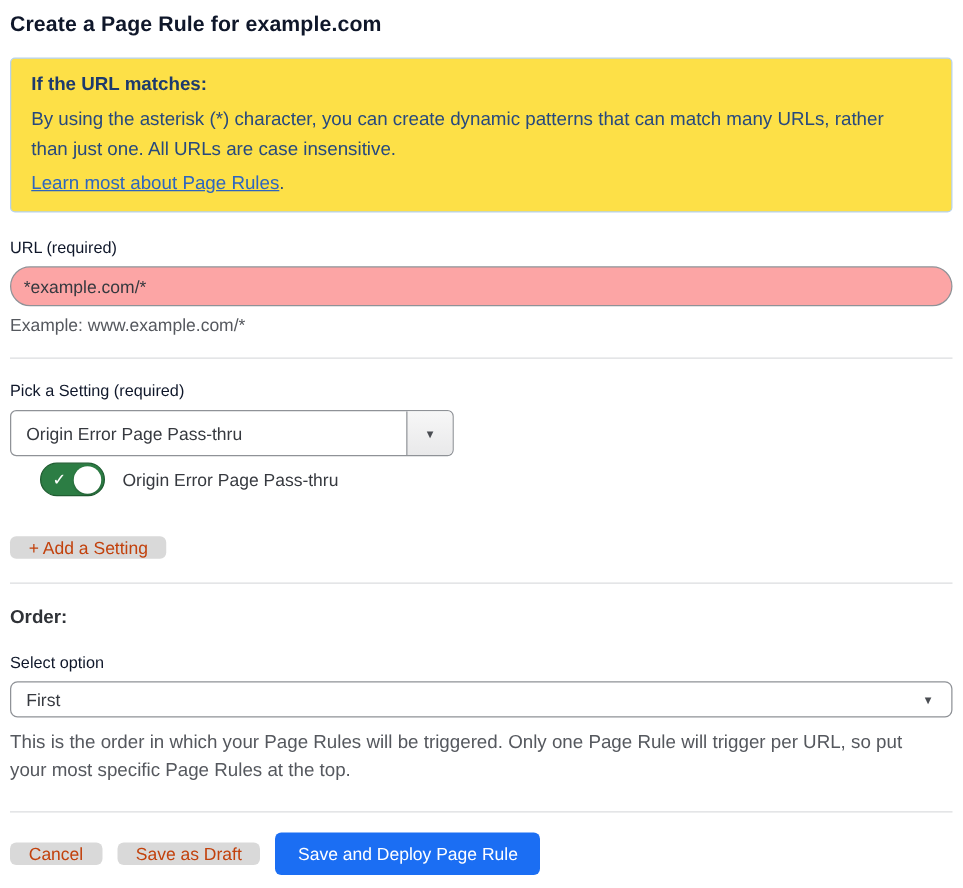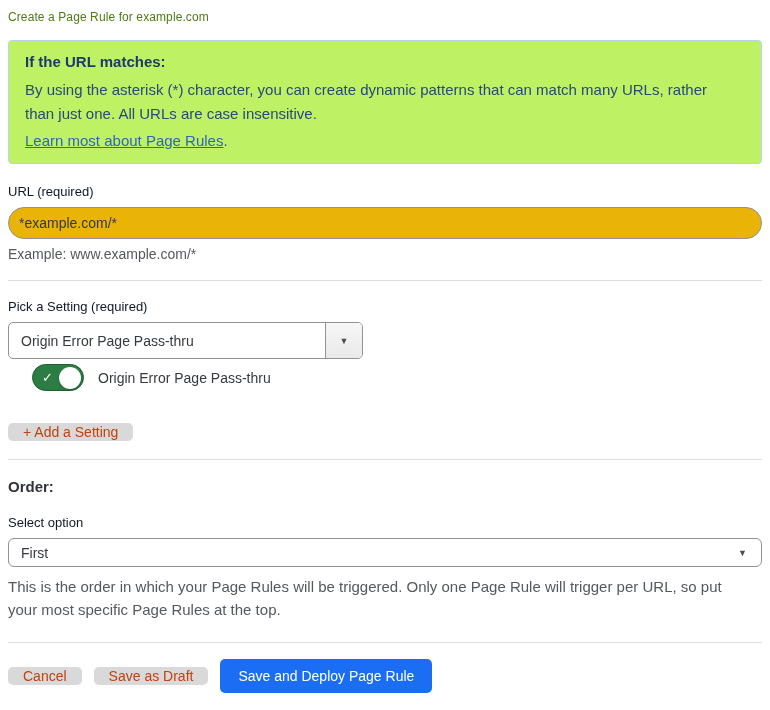--- a/index.html
+++ b/index.html
@@ -6,29 +6,29 @@
   html, body { background: #ffffff; }
   body {
     width: 770px;
     height: 710px;
     font-family: "Liberation Sans", "DejaVu Sans", sans-serif;
     color: #36393f;
     padding: 6px 8px 0 8px;
     overflow: hidden;
   }
   .page-title {
-    font-size: 12px;
-    font-weight: 400;
-    color: #4d7c0f;
+    font-size: 17px;
+    font-weight: 700;
+    color: #0f172a;
     margin: 4px 0 16px 0;
     letter-spacing: 0.1px;
   }
   
   .info-box {
-    background: #bef264;
+    background: #fde047;
     border: 1px solid #b5d2ef;
     border-radius: 4px;
     padding: 12px 16px 14px 16px;
     margin-bottom: 20px;
   }
   .info-box h2 {
     font-size: 15px;
     font-weight: 700;
     color: #1d3a6d;
     margin-bottom: 8px;
@@ -54,21 +54,21 @@
   }
   .text-input {
     width: 100%;
     height: 32px;
     border: 1px solid #8f9297;
     border-radius: 16px;
     padding: 0 10px;
     font-size: 14px;
     font-family: "Liberation Sans", "DejaVu Sans", sans-serif;
     color: #36393f;
-    background: #eab308;
+    background: #fca5a5;
     outline: none;
   }
   .helper-text {
     font-size: 14px;
     color: #55585e;
     margin-top: 7px;
   }
   .divider {
     border: none;
     border-top: 1px solid #dcdddf;

